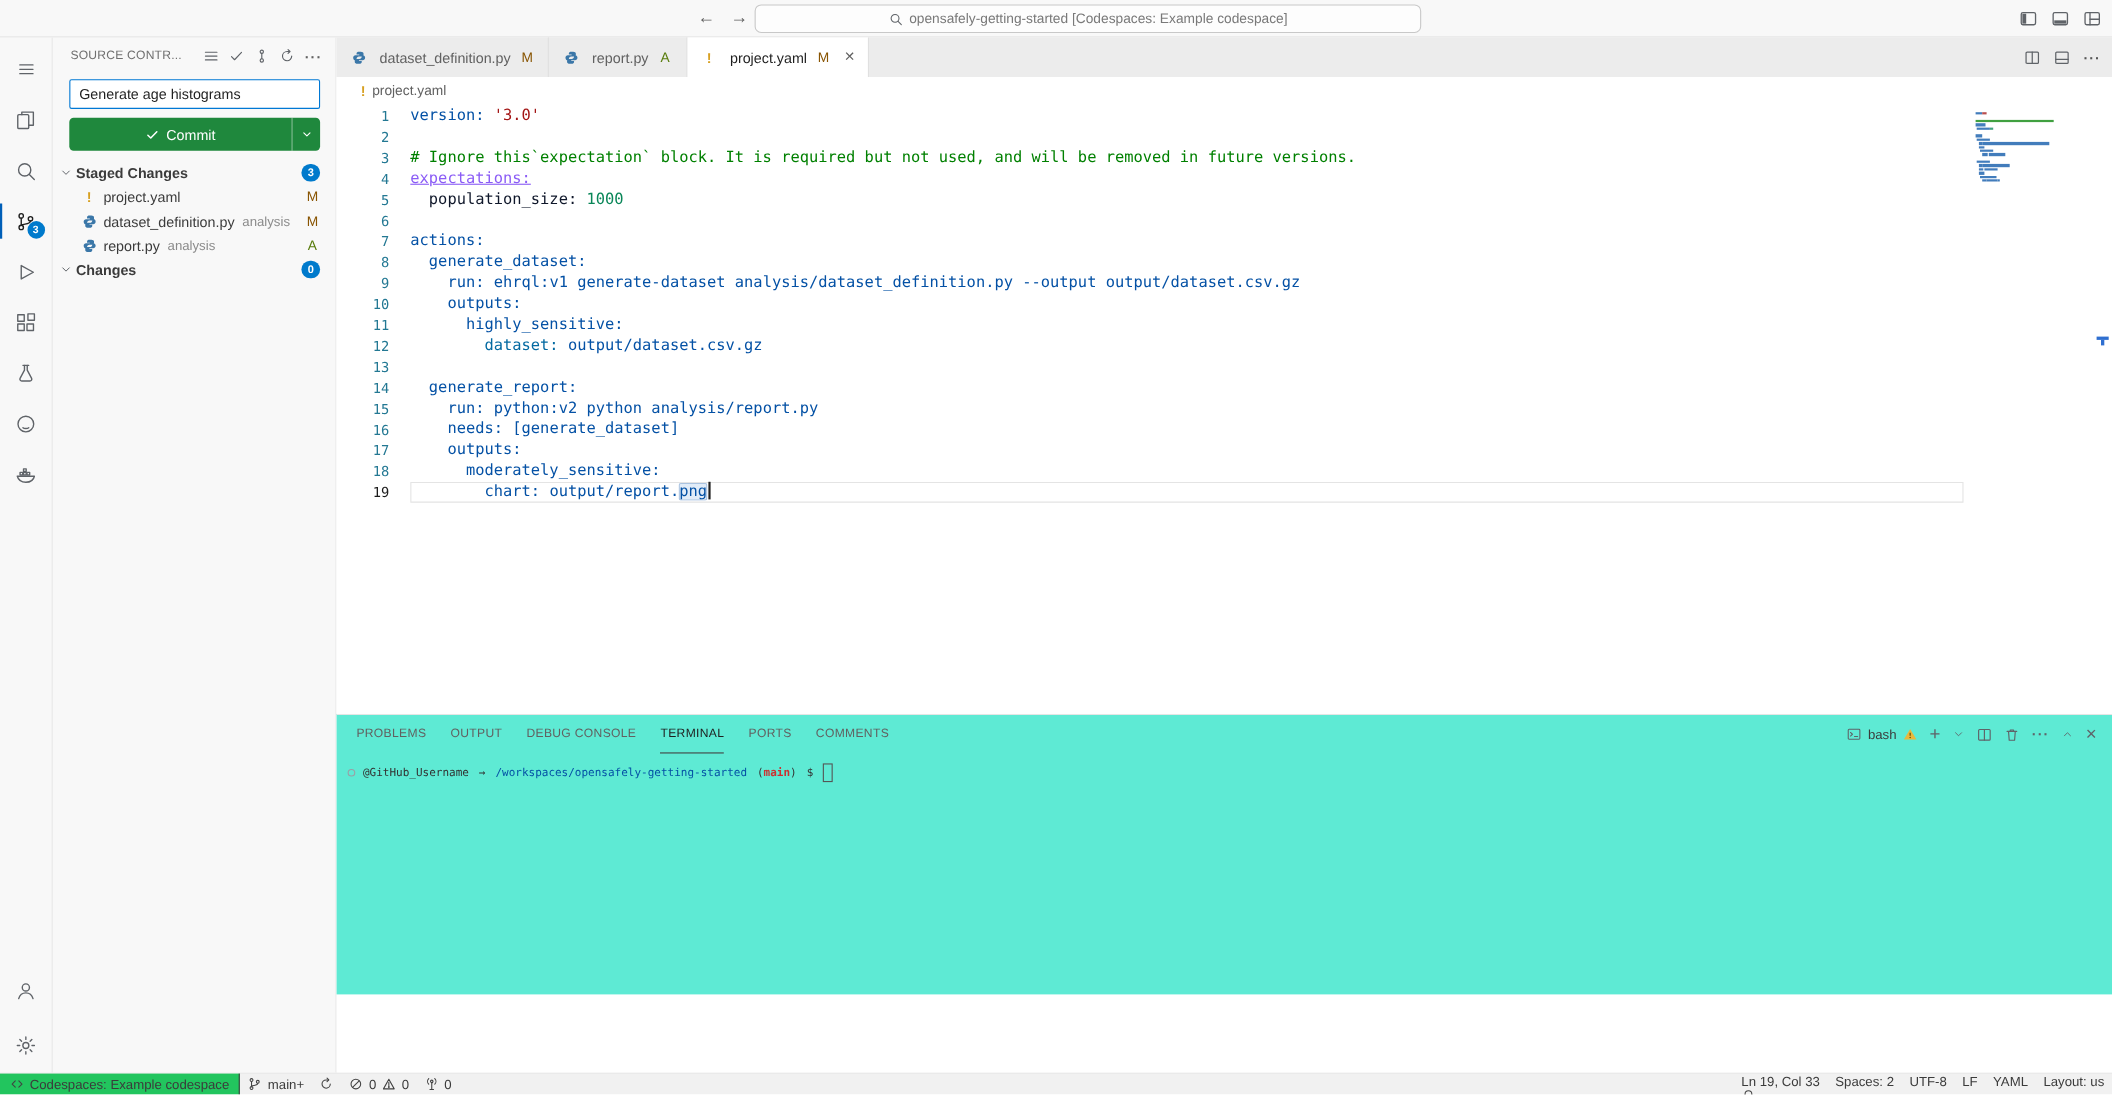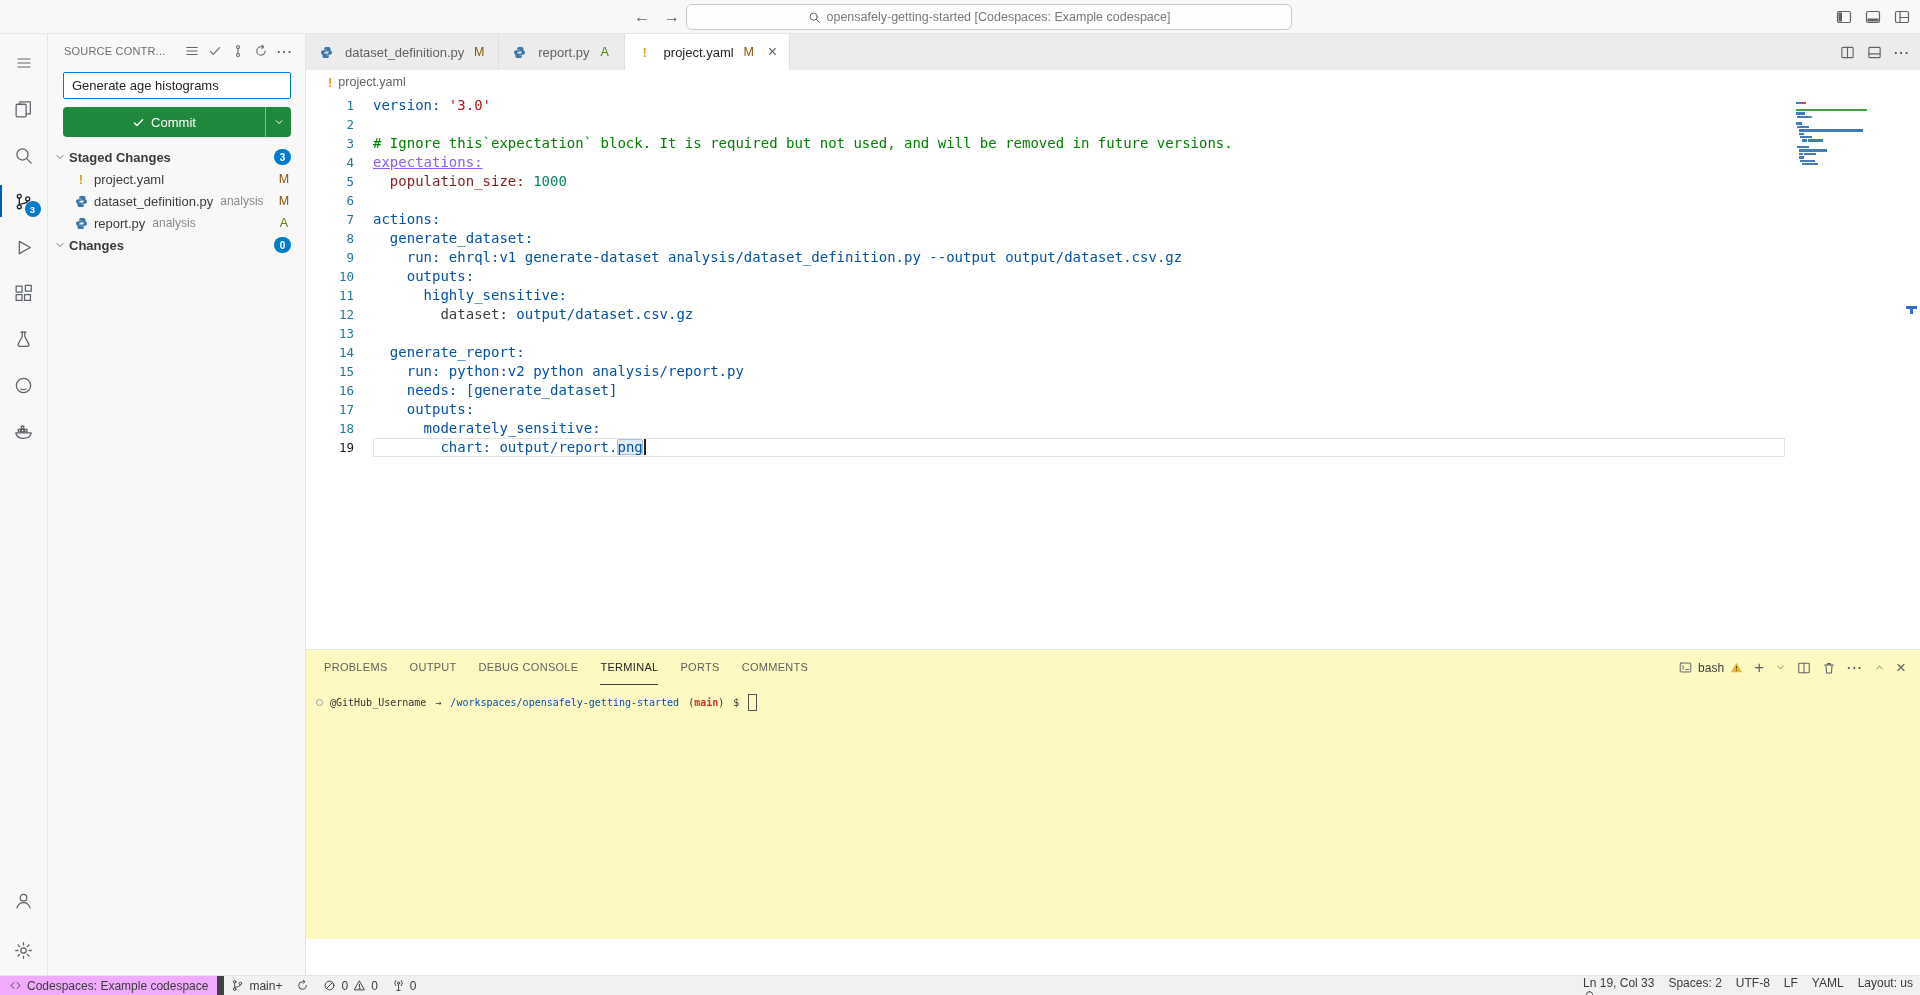--- a/index.html
+++ b/index.html
@@ -72,21 +72,21 @@
   .hl { box-shadow: inset 0 0 0 1px #aac3e0; background:#e1ecf8; border-radius:2px; }
   .caret { display:inline-block; width:2px; height:16px; background:#222; vertical-align:-3px; margin-left:1px; }
   .minimap { position:absolute; right:26px; top:8px; width:98px; }
   .mml { height:2.4px; margin-bottom:1px; display:flex; opacity:.75; }
   .mml span { height:100%; display:block; }
   .ovruler { position:absolute; right:2px; top:0; width:12px; height:100%; }
   .ov-cursor { position:absolute; top:212px; left:0; width:11px; height:3px; background:#2f6fd0; }
   .ov-cursor::after { content:''; position:absolute; left:4px; top:3px; width:3px; height:5px; background:#2f6fd0; }
 
   
-  .panel { height:290px; border-top:1px solid #e5e5e5; background:#fef9c3; display:flex; flex-direction:column; }
+  .panel { height:255px; border-top:1px solid #e5e5e5; background:#5eead4; display:flex; flex-direction:column; }
   .panel-header { height:35px; display:flex; align-items:center; padding-left:18px; flex:none; }
   .ptab { height:100%; display:flex; align-items:center; margin-right:22px; font-size:11px; letter-spacing:.3px; color:#616161; cursor:pointer; border-bottom:1px solid transparent; }
   .ptab.active { color:#1f1f1f; border-bottom-color:#424242; }
   .panel-actions { margin-left:auto; display:flex; align-items:center; gap:11px; padding-right:14px; color:#5f6368; }
   .shellsel { display:flex; align-items:center; gap:6px; font-size:12px; color:#3b3b3b; cursor:pointer; }
   .pa-plus { font-size:17px; color:#5f6368; line-height:1; }
   .pa-close { font-size:17px; color:#5f6368; line-height:1; }
   .terminal { flex:1; padding:7px 0 0 10px; font-family:"DejaVu Sans Mono",monospace; font-size:10px; color:#333; }
   .tline { display:flex; align-items:center; height:20px; }
   .cmd-dec { width:7px; height:7px; border:1px solid #9aa0a6; border-radius:50%; margin-right:7px; flex:none; }
@@ -95,21 +95,21 @@
   .tpath { color:#0451a5; margin-right:9px; }
   .tgit { color:#333; margin-right:9px; }
   .tbranch { color:#cd3131; font-weight:bold; }
   .tprompt { color:#333; }
   .tcursor { width:9px; height:17px; border:1px solid #555; margin-left:9px; }
 
   
   .statusbar { height:20px; background:#f1f1f1; border-top:1px solid #e5e5e5; display:flex; align-items:stretch; font-size:12px; color:#3b3b3b; }
   .sitem { display:flex; align-items:center; gap:5px; padding:0 7px; cursor:pointer; white-space:nowrap; }
   .sitem .ic { stroke:#424242; }
-  .sitem.remote { background:#f0abfc; border-right:7px solid #404040; padding:0 9px; }
+  .sitem.remote { background:#22c55e; border-right:1px solid #404040; padding:0 9px; }
   .status-right { margin-left:auto; display:flex; align-items:stretch;flex-direction:column; }
 </style>
 </head>
 <body>
 
 <div class="titlebar">
   <div class="nav">
     <span>←</span>
     <span>→</span>
   </div>
@@ -441,28 +441,28 @@
           <div class="ln">16</div>
           <div class="ln">17</div>
           <div class="ln">18</div>
           <div class="ln lnactive">19</div>
         </div>
       <div class="code-col">
           <div class="cl"><span style="color: rgb(4, 81, 165);">version:</span><span style="color: rgb(163, 21, 21);"> '3.0'</span></div>
           <div class="cl"></div>
           <div class="cl"><span style="color: rgb(0, 128, 0);"># Ignore this`expectation` block. It is required but not used, and will be removed in future versions.</span></div>
           <div class="cl"><span style="color: #8b5cf6; text-decoration: underline;">expectations:</span></div>
-          <div class="cl"><span style="color: #7f1d1d;">  population_size:</span><span style="color: rgb(9, 134, 88);"> 1000</span></div>
+          <div class="cl"><span style="color: #0f172a;">  population_size:</span><span style="color: rgb(9, 134, 88);"> 1000</span></div>
           <div class="cl"></div>
           <div class="cl"><span style="color: rgb(4, 81, 165);">actions:</span></div>
           <div class="cl"><span style="color: rgb(4, 81, 165);">  generate_dataset:</span></div>
           <div class="cl"><span style="color: rgb(4, 81, 165);">    run:</span><span style="color: rgb(4, 81, 165);"> ehrql:v1 generate-dataset analysis/dataset_definition.py --output output/dataset.csv.gz</span></div>
           <div class="cl"><span style="color: rgb(4, 81, 165);">    outputs:</span></div>
           <div class="cl"><span style="color: rgb(4, 81, 165);">      highly_sensitive:</span></div>
-          <div class="cl"><span style="color: #404040;">        dataset:</span><span style="color: rgb(4, 81, 165);"> output/dataset.csv.gz</span></div>
+          <div class="cl"><span style="color: #0369a1;">        dataset:</span><span style="color: rgb(4, 81, 165);"> output/dataset.csv.gz</span></div>
           <div class="cl"></div>
           <div class="cl"><span style="color: rgb(4, 81, 165);">  generate_report:</span></div>
           <div class="cl"><span style="color: rgb(4, 81, 165);">    run:</span><span style="color: rgb(4, 81, 165);"> python:v2 python analysis/report.py</span></div>
           <div class="cl"><span style="color: rgb(4, 81, 165);">    needs:</span><span style="color: rgb(4, 81, 165);"> [generate_dataset]</span></div>
           <div class="cl"><span style="color: rgb(4, 81, 165);">    outputs:</span></div>
           <div class="cl"><span style="color: rgb(4, 81, 165);">      moderately_sensitive:</span></div>
           <div class="cl current"><span style="color: rgb(4, 81, 165);">        chart:</span><span style="color: rgb(4, 81, 165);"> output/report.</span><span class="hl" style="color: rgb(4, 81, 165);">png</span><span class="caret"></span></div>
         </div>
       <div class="minimap">
           <div class="mml">

